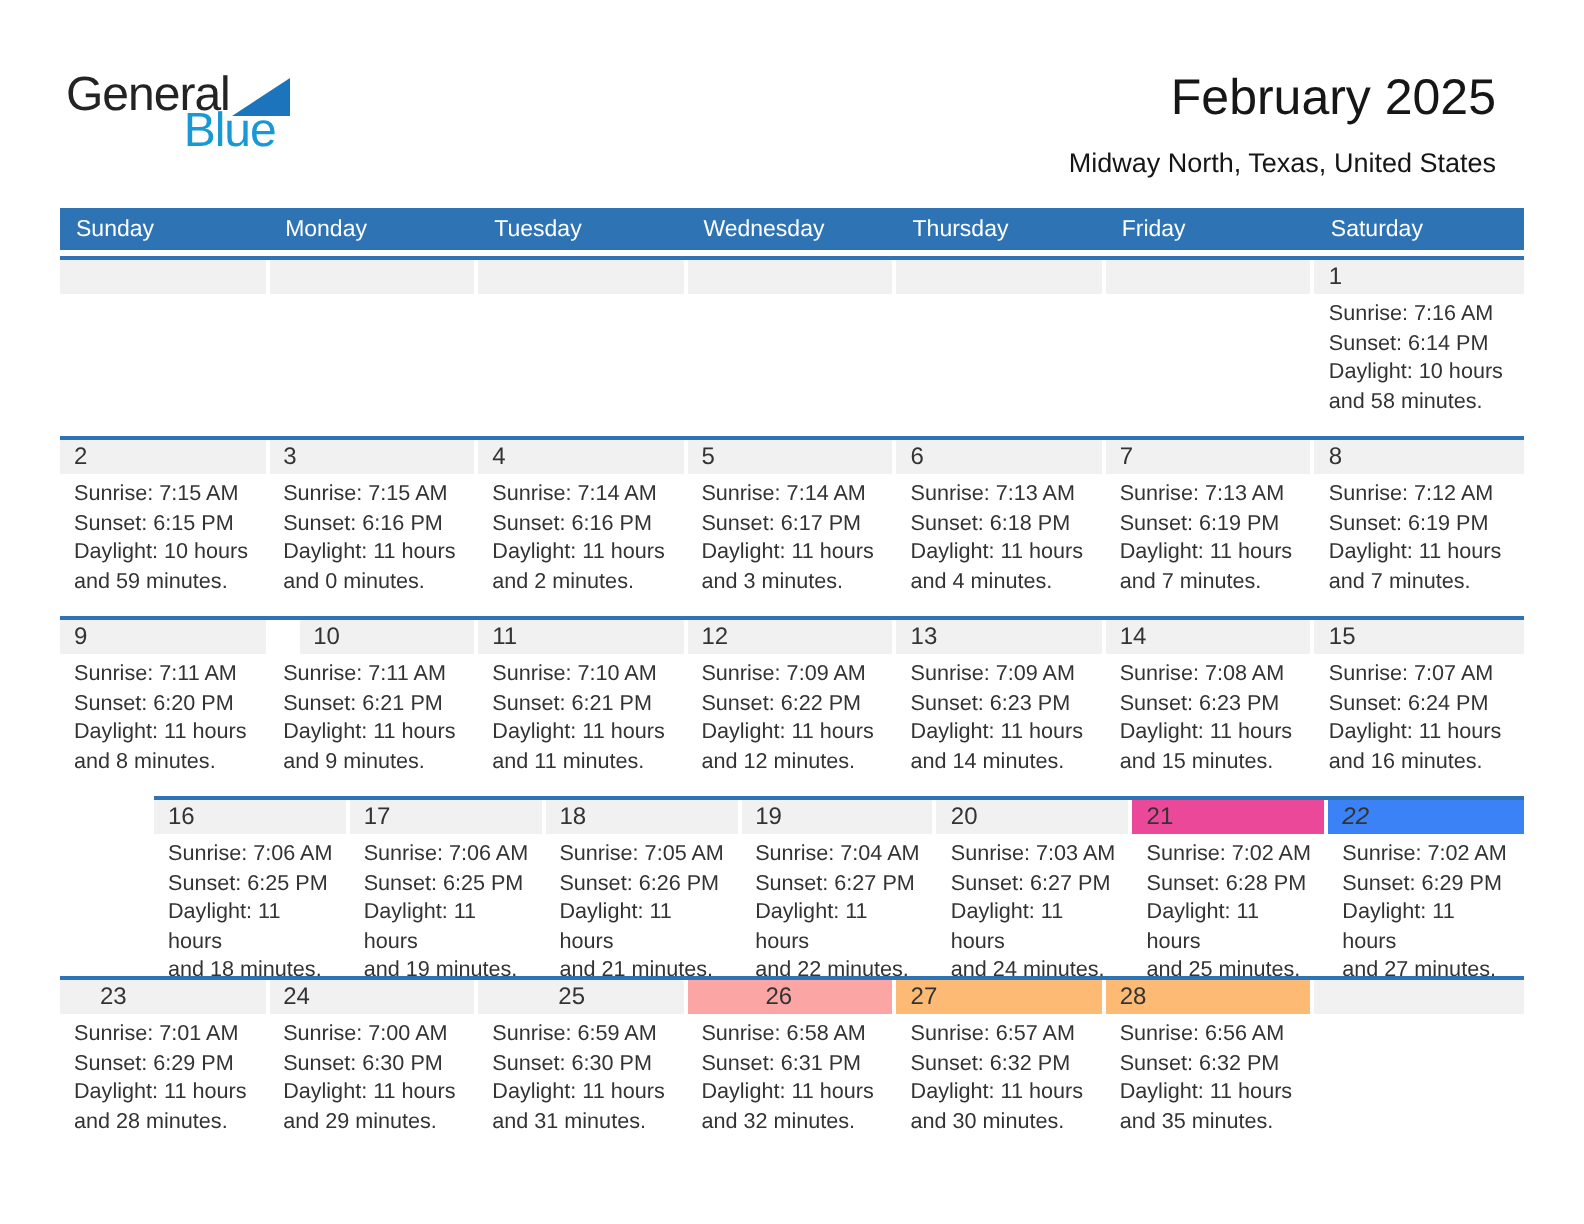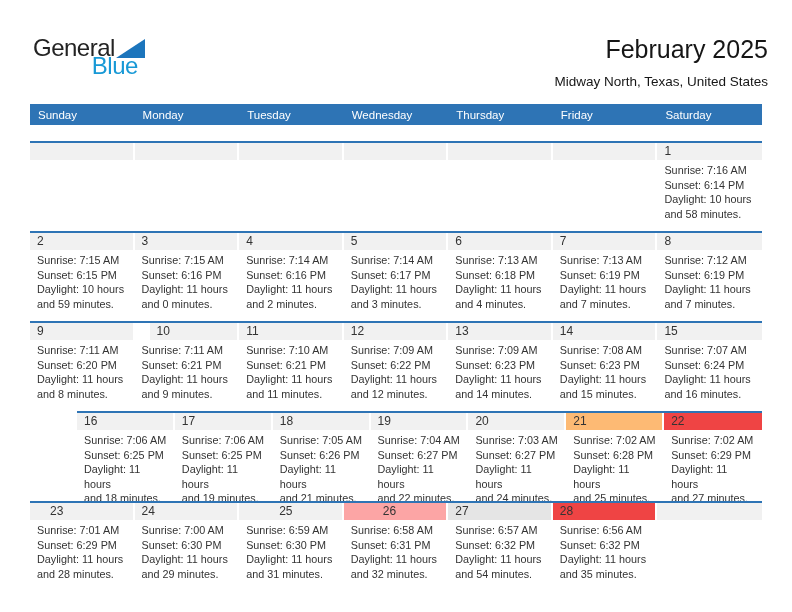--- a/index.html
+++ b/index.html
@@ -6,27 +6,27 @@
   .page{position:relative;width:792px;height:612px;background:#ffffff;overflow:hidden;
         font-family:"Liberation Sans", sans-serif;color:#333;}
 
   
   .logo{position:absolute;left:33px;top:36px;line-height:1;}
   .logo-top{display:flex;align-items:flex-end;font-size:24px;color:#232323;letter-spacing:-0.5px;}
   .logo-top svg{margin-left:1px;margin-bottom:2px;display:block;}
   .logo-bottom{font-size:24px;letter-spacing:-0.5px;text-align:right;margin-top:-6px;padding-right:7px;}
 
   
-  .title-block{position:absolute;right:24px;top:36px;text-align:right;}
+  .title-block{position:absolute;right:44px;top:36px;text-align:right;}
   .cal-title{font-size:25px;color:#161616;line-height:1.1;}
   .cal-subtitle{font-size:13.5px;color:#161616;margin-top:10px;}
 
   
   .calendar{position:absolute;left:30px;top:104px;width:732px;}
-  .weekday-row{display:grid;grid-template-columns:repeat(7,1fr);height:21px;margin-bottom:16px;align-items:center;}
+  .weekday-row{display:grid;grid-template-columns:repeat(7,1fr);height:21px;margin-bottom:3px;align-items:center;}
   .weekday{color:#ffffff;font-size:11.5px;padding-left:8px;overflow:hidden;white-space:nowrap;}
   .week-row{display:grid;grid-template-columns:repeat(7,1fr);height:88px;}
   .cell{overflow:hidden;}
   .day-strip{height:17px;line-height:17px;margin-right:2px;padding-left:7px;font-size:12px;color:#333;}
   .cell:last-child .day-strip{margin-right:0;}
   .details{padding:3px 5px 0 7px;font-size:10.8px;line-height:14.6px;color:#333;}
   .details div{min-height:1px;}
 </style>
 </head>
 <body>
@@ -294,30 +294,30 @@
           <div class="cell">
     <div class="day-strip" style="background:#f1f1f1;">20</div>
     <div class="details">
       <div>Sunrise: 7:03 AM</div>
       <div>Sunset: 6:27 PM</div>
       <div>Daylight: 11 hours</div>
       <div>and 24 minutes.</div>
     </div>
   </div>
           <div class="cell">
-    <div class="day-strip" style="background:#fdba74;">21</div>
+    <div class="day-strip" style="background:#ec4899;">21</div>
     <div class="details">
       <div>Sunrise: 7:02 AM</div>
       <div>Sunset: 6:28 PM</div>
       <div>Daylight: 11 hours</div>
       <div>and 25 minutes.</div>
     </div>
   </div>
           <div class="cell">
-    <div class="day-strip" style="background:#ef4444;">22</div>
+    <div class="day-strip" style="background:#3b82f6;font-style:italic;">22</div>
     <div class="details">
       <div>Sunrise: 7:02 AM</div>
       <div>Sunset: 6:29 PM</div>
       <div>Daylight: 11 hours</div>
       <div>and 27 minutes.</div>
     </div>
   </div>
         </div>
         <div class="week-row" style="border-top: 2px solid rgb(46, 116, 181);">
           <div class="cell">
@@ -350,30 +350,30 @@
           <div class="cell">
     <div class="day-strip" style="background:#fca5a5;padding-left:39px;">26</div>
     <div class="details">
       <div>Sunrise: 6:58 AM</div>
       <div>Sunset: 6:31 PM</div>
       <div>Daylight: 11 hours</div>
       <div>and 32 minutes.</div>
     </div>
   </div>
           <div class="cell">
-    <div class="day-strip" style="background:#e5e5e5;">27</div>
+    <div class="day-strip" style="background:#fdba74;">27</div>
     <div class="details">
       <div>Sunrise: 6:57 AM</div>
       <div>Sunset: 6:32 PM</div>
       <div>Daylight: 11 hours</div>
-      <div>and 54 minutes.</div>
-    </div>
-  </div>
-          <div class="cell">
-    <div class="day-strip" style="background:#ef4444;">28</div>
+      <div>and 30 minutes.</div>
+    </div>
+  </div>
+          <div class="cell">
+    <div class="day-strip" style="background:#fdba74;">28</div>
     <div class="details">
       <div>Sunrise: 6:56 AM</div>
       <div>Sunset: 6:32 PM</div>
       <div>Daylight: 11 hours</div>
       <div>and 35 minutes.</div>
     </div>
   </div>
           <div class="cell">
     <div class="day-strip" style="background:#f1f1f1;"></div>
     <div class="details">

